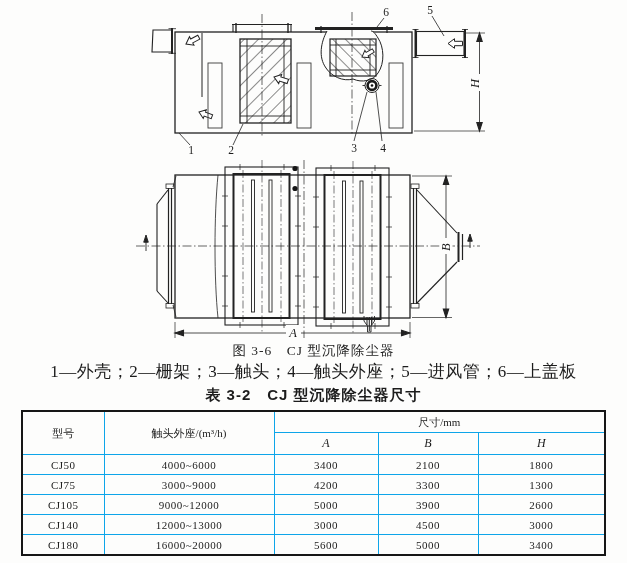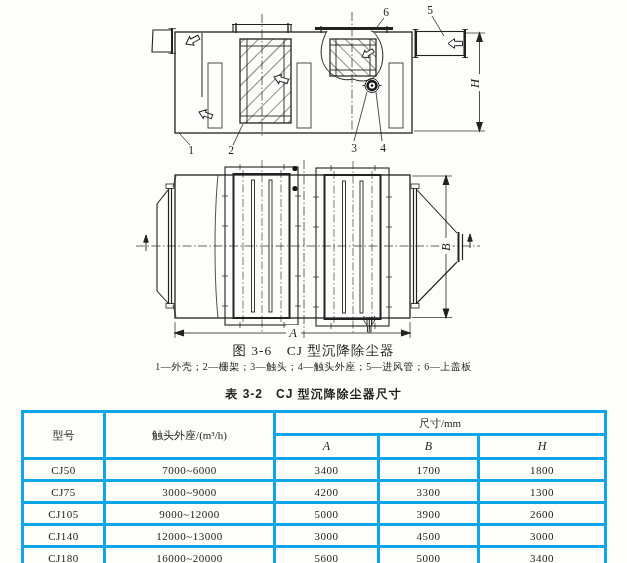--- a/index.html
+++ b/index.html
@@ -1,26 +1,26 @@
 <!DOCTYPE html>
 <html><head>
 <meta charset="utf-8">
 <style>
   html,body{margin:0;padding:0;background:#e8e8e8;}
   #page{position:relative;width:627px;height:563px;background:#fdfdfc;overflow:hidden;
         font-family:"Liberation Serif","DejaVu Serif",serif;color:#1c1c1c;}
   #fig-svg{position:absolute;left:0;top:0;}
   .cap{position:absolute;left:0;width:627px;text-align:center;white-space:pre;}
   #fig-caption{top:342px;font-size:13.5px;letter-spacing:1px;}
-  #fig-legend{top:360px;font-size:10px;letter-spacing:0.5px;}
-  #tbl-title{top:386px;font-size:12px;font-weight:bold;
+  #fig-legend{top:360px;font-size:17px;letter-spacing:0.5px;}
+  #tbl-title{top:386px;font-size:15px;font-weight:bold;
              font-family:"Liberation Sans","DejaVu Sans",sans-serif;letter-spacing:1px;}
   #dim-table{position:absolute;left:21px;top:410px;width:583px;border-collapse:collapse;
              table-layout:fixed;font-size:11px;}
-  #dim-table td,#dim-table th{border:3px solid #0ea5e9;text-align:center;vertical-align:middle;
+  #dim-table td,#dim-table th{border:1px solid #0ea5e9;text-align:center;vertical-align:middle;
              padding:0;font-weight:normal;overflow:hidden;}
   #dim-table{border:2px solid #161616;}
   #dim-table .hrow1 th{height:20px;}
   #dim-table .hrow2 th{height:21px;}
   #dim-table .drow td{height:19px;}
   .abh{font-style:italic;font-size:12px;font-family:"Liberation Serif",serif;}
   .num{letter-spacing:0.5px;}
 </style>
 </head>
 <body>
@@ -270,23 +270,23 @@
       <th rowspan="2">触头外座/(m³/h)</th>
       <th colspan="3">尺寸/mm</th>
     </tr>
     <tr class="hrow2">
       <th class="abh">A</th>
       <th class="abh">B</th>
       <th class="abh">H</th>
     </tr>
     <tr class="drow">
       <td class="num">CJ50</td>
-      <td class="num">7000~6000</td>
+      <td class="num">4000~6000</td>
       <td class="num">3400</td>
-      <td class="num">1700</td>
+      <td class="num">2100</td>
       <td class="num">1800</td>
     </tr>
     <tr class="drow">
       <td class="num">CJ75</td>
       <td class="num">3000~9000</td>
       <td class="num">4200</td>
       <td class="num">3300</td>
       <td class="num">1300</td>
     </tr>
     <tr class="drow">

